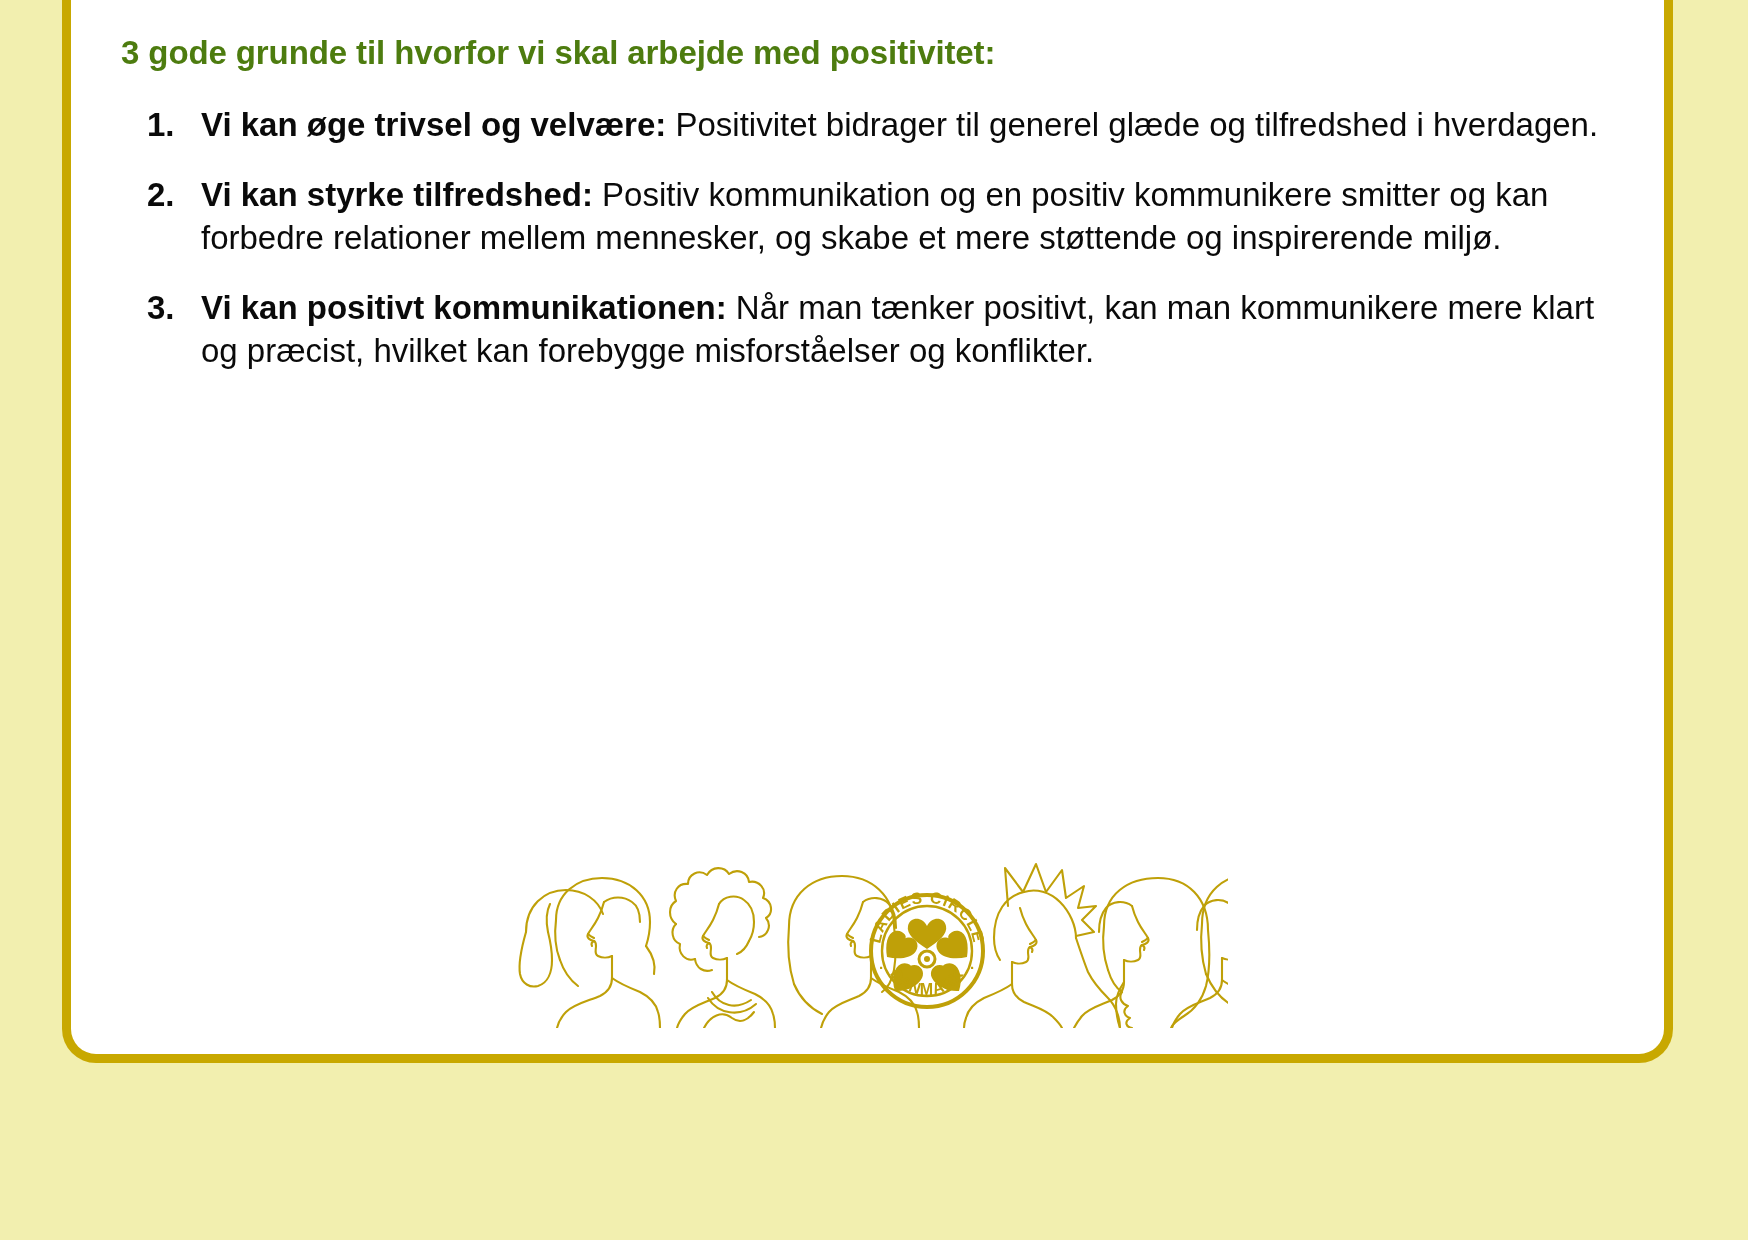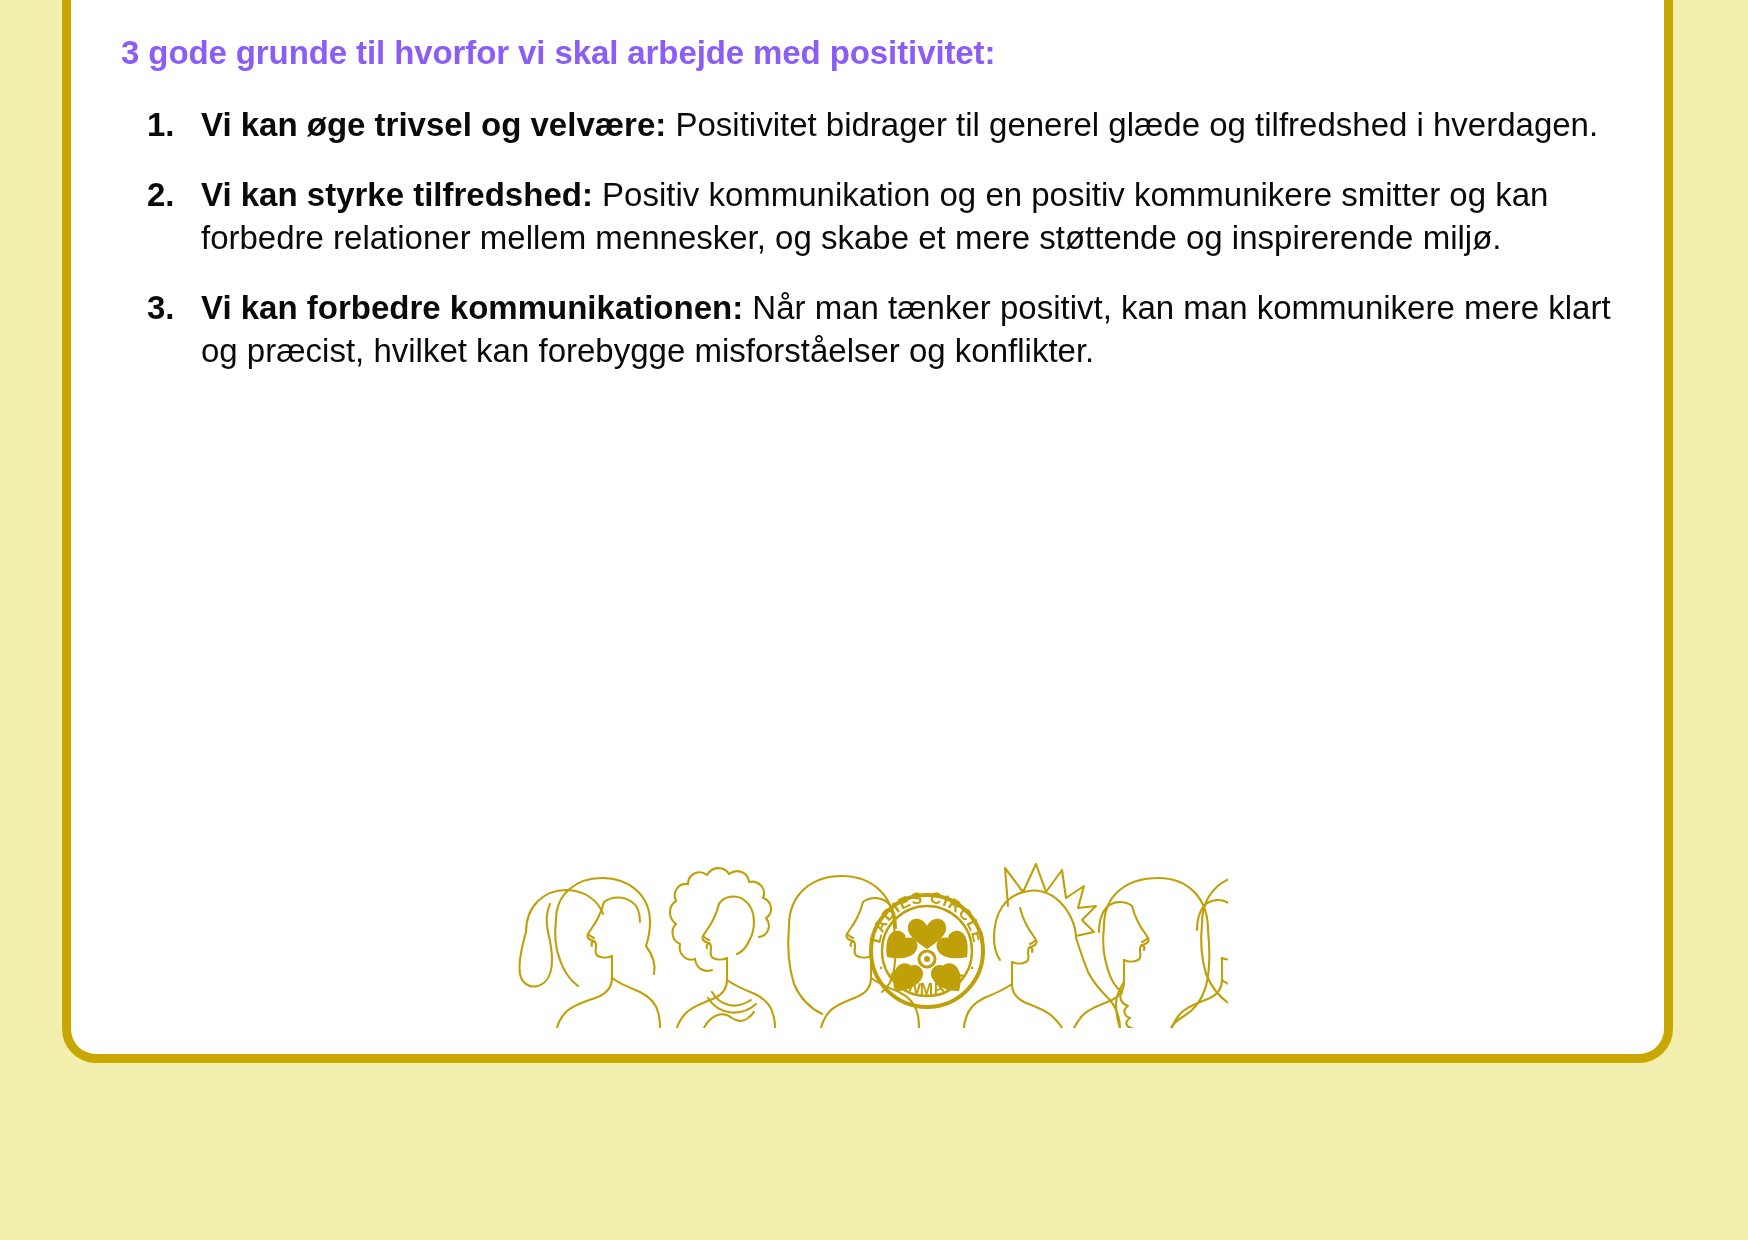--- a/index.html
+++ b/index.html
@@ -46,21 +46,21 @@
     padding: 46px 52px 0 48px;
     box-sizing: border-box;
   }
 
   
   .heading {
     font-family: "Liberation Sans", sans-serif;
     font-weight: bold;
     font-size: 33px;
     line-height: 1.25;
-    color: #8b5cf6;
+    color: #4d7c0f;
     letter-spacing: -0.1px;
     margin: 0 0 30px 0;
     padding-left: 2px;
   }
 
   
   ol.reasons {
     list-style: none;
     margin: 0;
     padding: 0 0 0 28px;
@@ -129,21 +129,21 @@
 
         <li>
           <span class="li-num">1.</span><span class="li-lead">Vi kan øge trivsel og velvære:</span><span class="li-body"> Positivitet bidrager til generel glæde og tilfredshed i hverdagen.</span>
         </li>
 
         <li>
           <span class="li-num">2.</span><span class="li-lead">Vi kan styrke tilfredshed:</span><span class="li-body"> Positiv kommunikation og en positiv kommunikere smitter og kan forbedre relationer mellem mennesker, og skabe et mere støttende og inspirerende miljø.</span>
         </li>
 
         <li>
-          <span class="li-num">3.</span><span class="li-lead">Vi kan forbedre kommunikationen:</span><span class="li-body"> Når man tænker positivt, kan man kommunikere mere klart og præcist, hvilket kan forebygge misforståelser og konflikter.</span>
+          <span class="li-num">3.</span><span class="li-lead">Vi kan positivt kommunikationen:</span><span class="li-body"> Når man tænker positivt, kan man kommunikere mere klart og præcist, hvilket kan forebygge misforståelser og konflikter.</span>
         </li>
 
       </ol>
 
       <div id="logo-band">
         <svg width="720" height="182" viewBox="0 0 720 182">
           <g fill="none" stroke="#BFA008" stroke-width="2.1" stroke-linecap="round" stroke-linejoin="round">
 
             <g>
               <path d="M18 86 C18 60 36 44 58 44 C76 44 90 54 95 68"></path>

